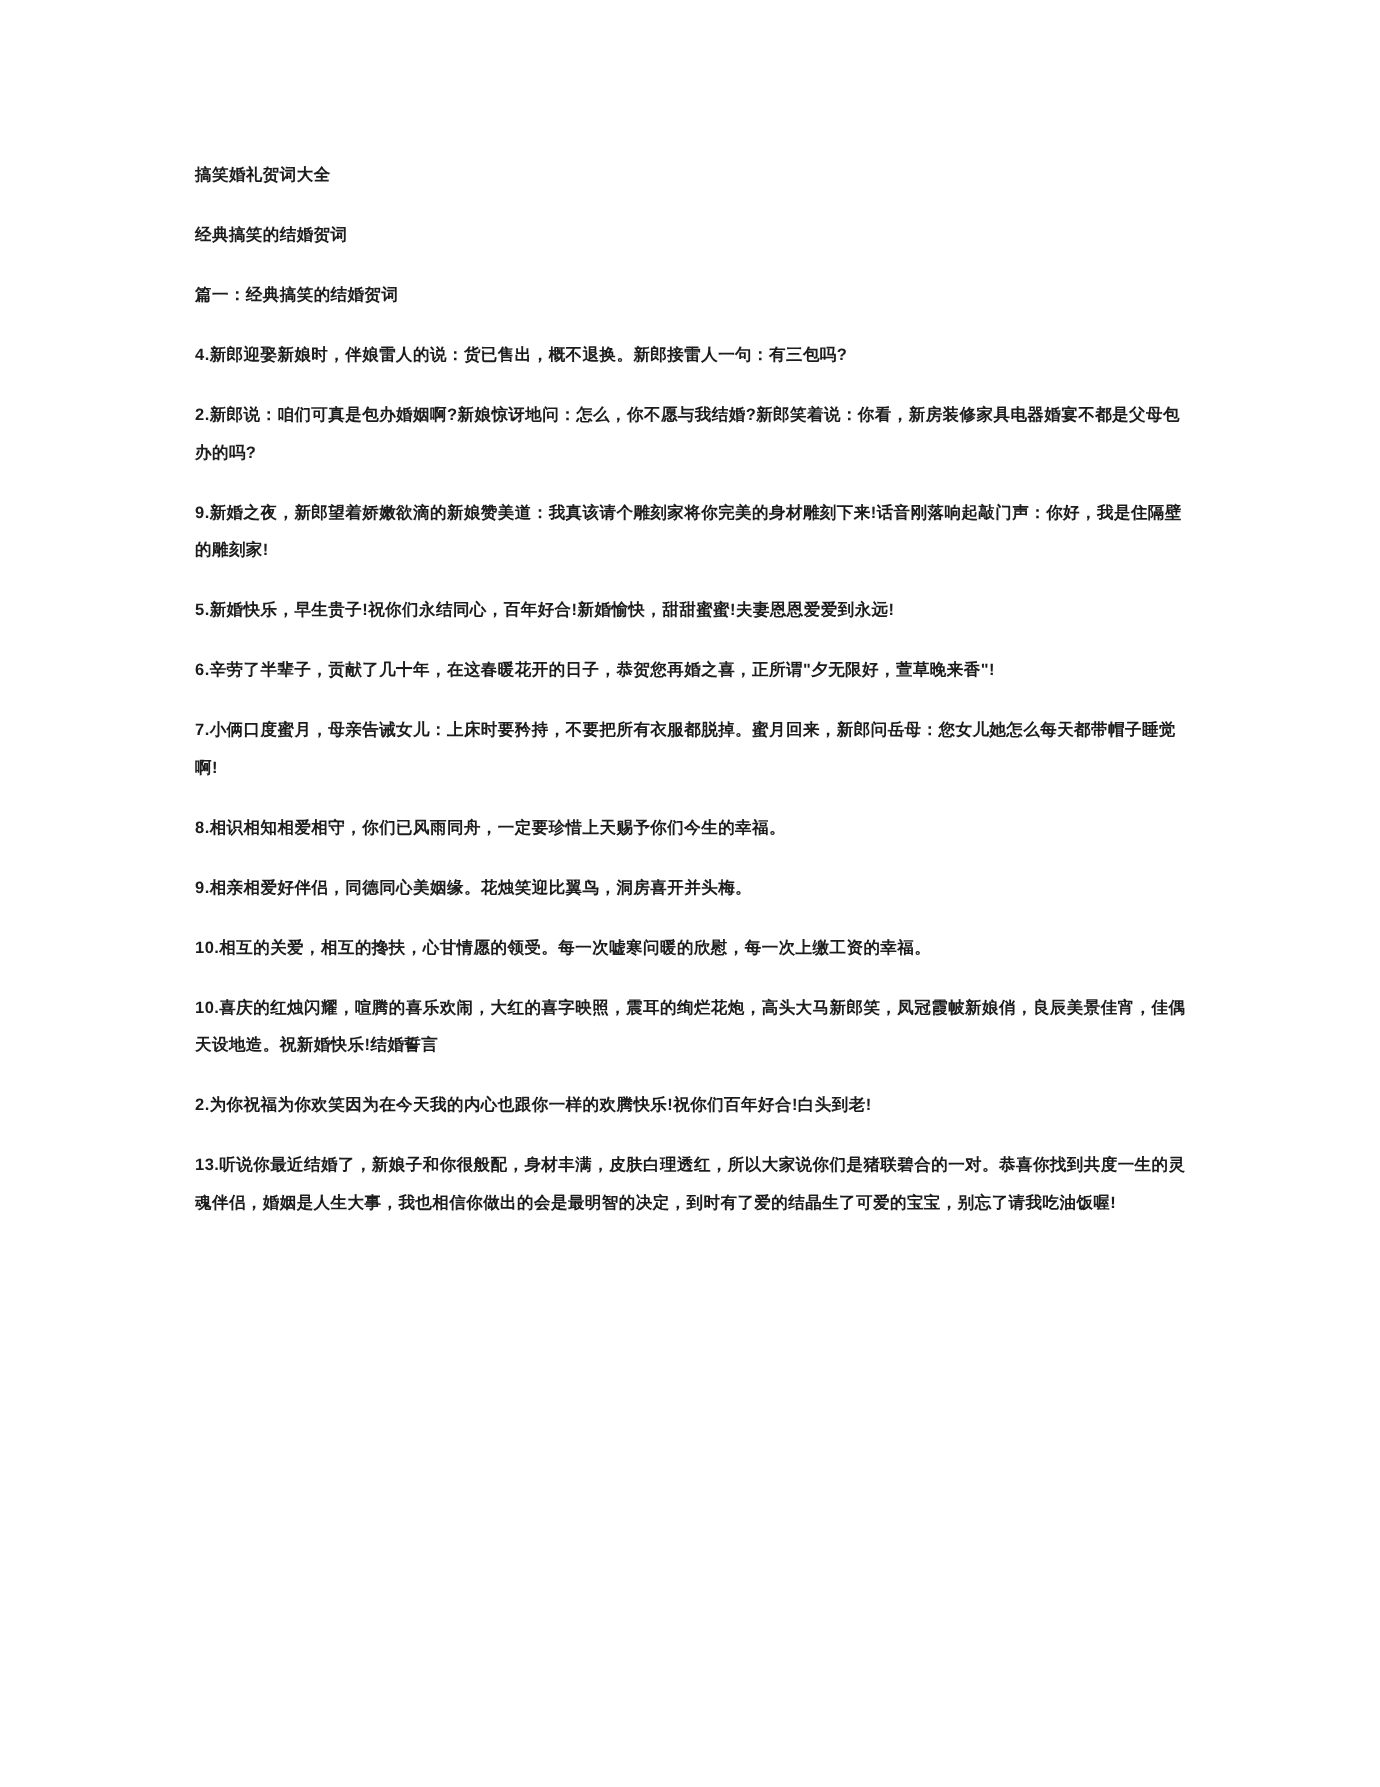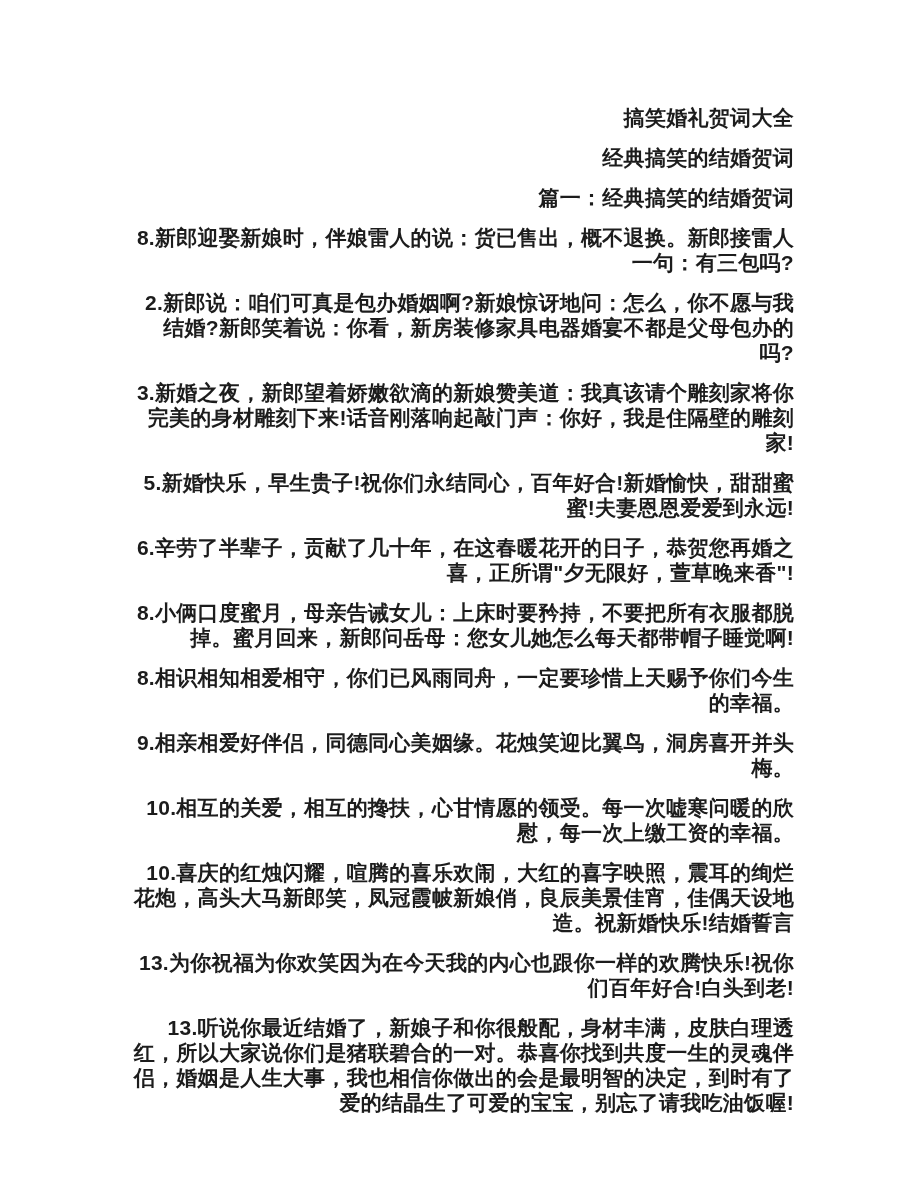--- a/index.html
+++ b/index.html
@@ -9,49 +9,49 @@
   }
   .page {
     position: relative;
     width: 920px;
     height: 1191px;
     box-sizing: border-box;
     background: #ffffff;
     padding: 105px 126px 0 130px;
     overflow: hidden;
     font-family: "Liberation Sans", "DejaVu Sans", sans-serif;
-    font-size: 21px;
+    font-size: 11px;
     line-height: 25px;
     font-weight: 600;
     color: #1c1c1c;
-    text-align: right;
+    text-align: left;
   }
   .para {
     margin: 0 0 15px 0;
     word-break: break-all;
     letter-spacing: 0.3px;
   }
   .doc-title {
     font-weight: 700;
   }
 </style>
 </head>
 <body>
 
 <div class="page">
   <p class="para doc-title">搞笑婚礼贺词大全</p>
   <p class="para">经典搞笑的结婚贺词</p>
   <p class="para">篇一：经典搞笑的结婚贺词</p>
   <div>
-      <p class="para">8.新郎迎娶新娘时，伴娘雷人的说：货已售出，概不退换。新郎接雷人一句：有三包吗?</p>
+      <p class="para">4.新郎迎娶新娘时，伴娘雷人的说：货已售出，概不退换。新郎接雷人一句：有三包吗?</p>
       <p class="para">2.新郎说：咱们可真是包办婚姻啊?新娘惊讶地问：怎么，你不愿与我结婚?新郎笑着说：你看，新房装修家具电器婚宴不都是父母包办的吗?</p>
-      <p class="para">3.新婚之夜，新郎望着娇嫩欲滴的新娘赞美道：我真该请个雕刻家将你完美的身材雕刻下来!话音刚落响起敲门声：你好，我是住隔壁的雕刻家!</p>
+      <p class="para">9.新婚之夜，新郎望着娇嫩欲滴的新娘赞美道：我真该请个雕刻家将你完美的身材雕刻下来!话音刚落响起敲门声：你好，我是住隔壁的雕刻家!</p>
       <p class="para">5.新婚快乐，早生贵子!祝你们永结同心，百年好合!新婚愉快，甜甜蜜蜜!夫妻恩恩爱爱到永远!</p>
       <p class="para">6.辛劳了半辈子，贡献了几十年，在这春暖花开的日子，恭贺您再婚之喜，正所谓"夕无限好，萱草晚来香"!</p>
-      <p class="para">8.小俩口度蜜月，母亲告诫女儿：上床时要矜持，不要把所有衣服都脱掉。蜜月回来，新郎问岳母：您女儿她怎么每天都带帽子睡觉啊!</p>
+      <p class="para">7.小俩口度蜜月，母亲告诫女儿：上床时要矜持，不要把所有衣服都脱掉。蜜月回来，新郎问岳母：您女儿她怎么每天都带帽子睡觉啊!</p>
       <p class="para">8.相识相知相爱相守，你们已风雨同舟，一定要珍惜上天赐予你们今生的幸福。</p>
       <p class="para">9.相亲相爱好伴侣，同德同心美姻缘。花烛笑迎比翼鸟，洞房喜开并头梅。</p>
       <p class="para">10.相互的关爱，相互的搀扶，心甘情愿的领受。每一次嘘寒问暖的欣慰，每一次上缴工资的幸福。</p>
       <p class="para">10.喜庆的红烛闪耀，喧腾的喜乐欢闹，大红的喜字映照，震耳的绚烂花炮，高头大马新郎笑，凤冠霞帔新娘俏，良辰美景佳宵，佳偶天设地造。祝新婚快乐!结婚誓言</p>
-      <p class="para">13.为你祝福为你欢笑因为在今天我的内心也跟你一样的欢腾快乐!祝你们百年好合!白头到老!</p>
+      <p class="para">2.为你祝福为你欢笑因为在今天我的内心也跟你一样的欢腾快乐!祝你们百年好合!白头到老!</p>
       <p class="para">13.听说你最近结婚了，新娘子和你很般配，身材丰满，皮肤白理透红，所以大家说你们是猪联碧合的一对。恭喜你找到共度一生的灵魂伴侣，婚姻是人生大事，我也相信你做出的会是最明智的决定，到时有了爱的结晶生了可爱的宝宝，别忘了请我吃油饭喔!</p>
     </div>
 </div>
 
 </body></html>

